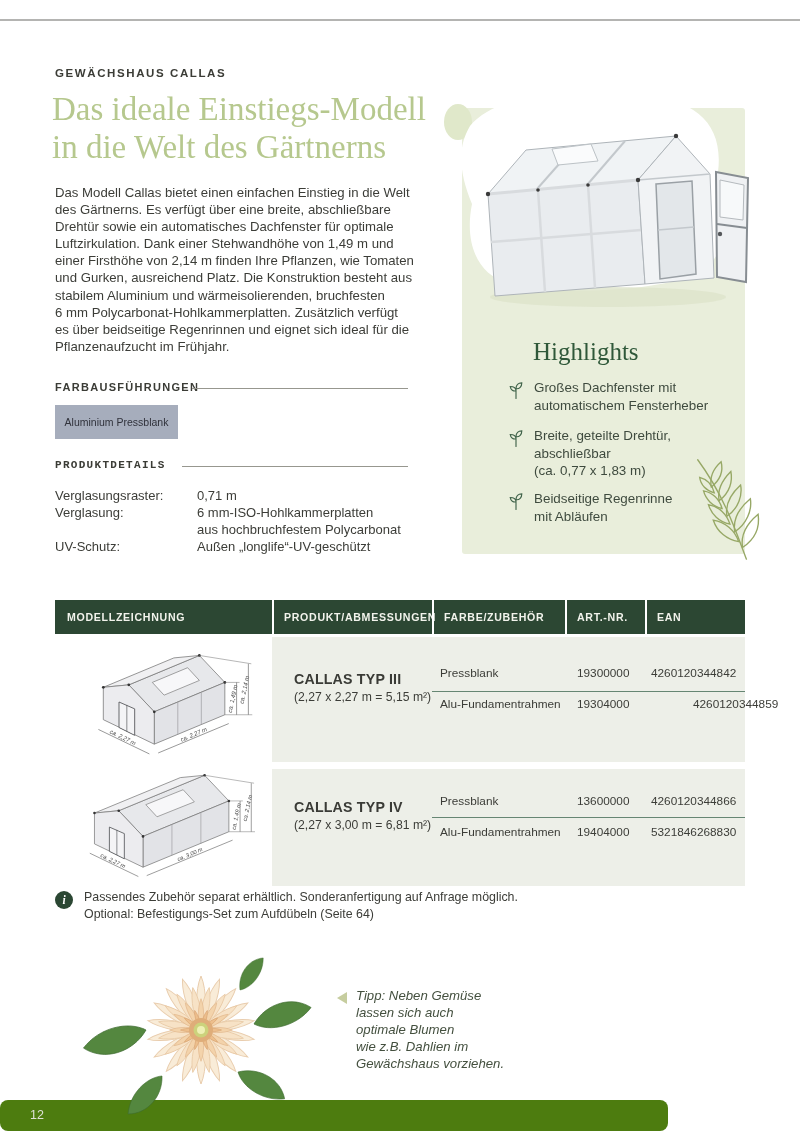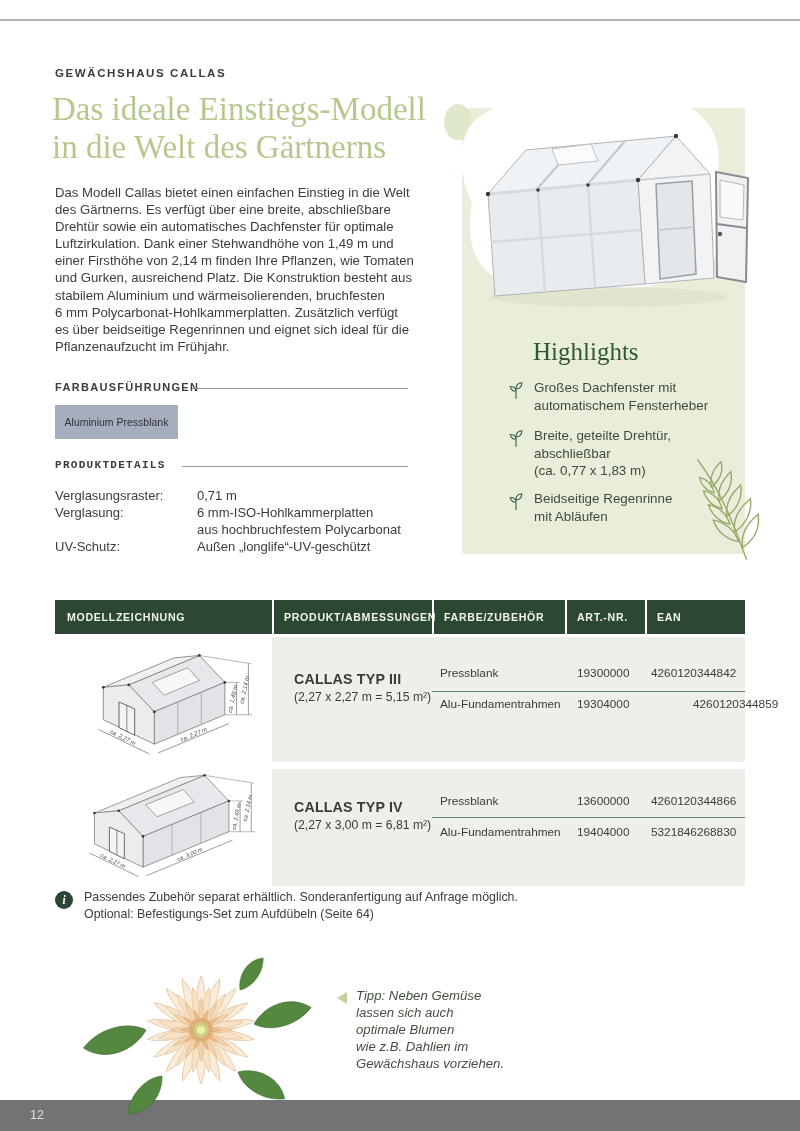--- a/index.html
+++ b/index.html
@@ -29,21 +29,21 @@
   .prod-dim{font-size:12.2px;color:#3c3d38;}
   .cell{font-size:11.8px;color:#3c3d38;}
   .vdiv{height:1px;background:#668673;}
   .note-icon{width:18px;height:18px;border-radius:50%;background:#2b4733;color:#fff;
              text-align:center;line-height:18px;font-size:11.5px;font-weight:700;
              font-family:"Liberation Serif",serif;font-style:italic;}
   .note-line{font-size:12.4px;color:#3c3d38;}
   .tip-line{font-size:13.2px;line-height:16.9px;font-style:italic;color:#44503f;}
   .tri{width:0;height:0;border-top:6px solid transparent;border-bottom:6px solid transparent;
        border-right:10px solid #c6cd9f;}
-  .bottom-bar{left:0;top:1100px;width:800px;height:31px;background:#737373;z-index:1;}
+  .bottom-bar{left:0;top:1100px;width:668px;height:31px;background:#4d7c0f;z-index:1;border-radius:8px;}
   .pagenum{position:absolute;left:30px;top:0;line-height:31px;font-size:12.5px;color:#dde1d6;}
   svg text{font-family:"Liberation Sans",sans-serif;}
   .dimtxt{font-size:6.2px;font-style:italic;fill:#4b4b4b;}
 </style>
 </head>
 <body>
 
 <div class="page">
 
   <div class="abs top-rule"></div>

